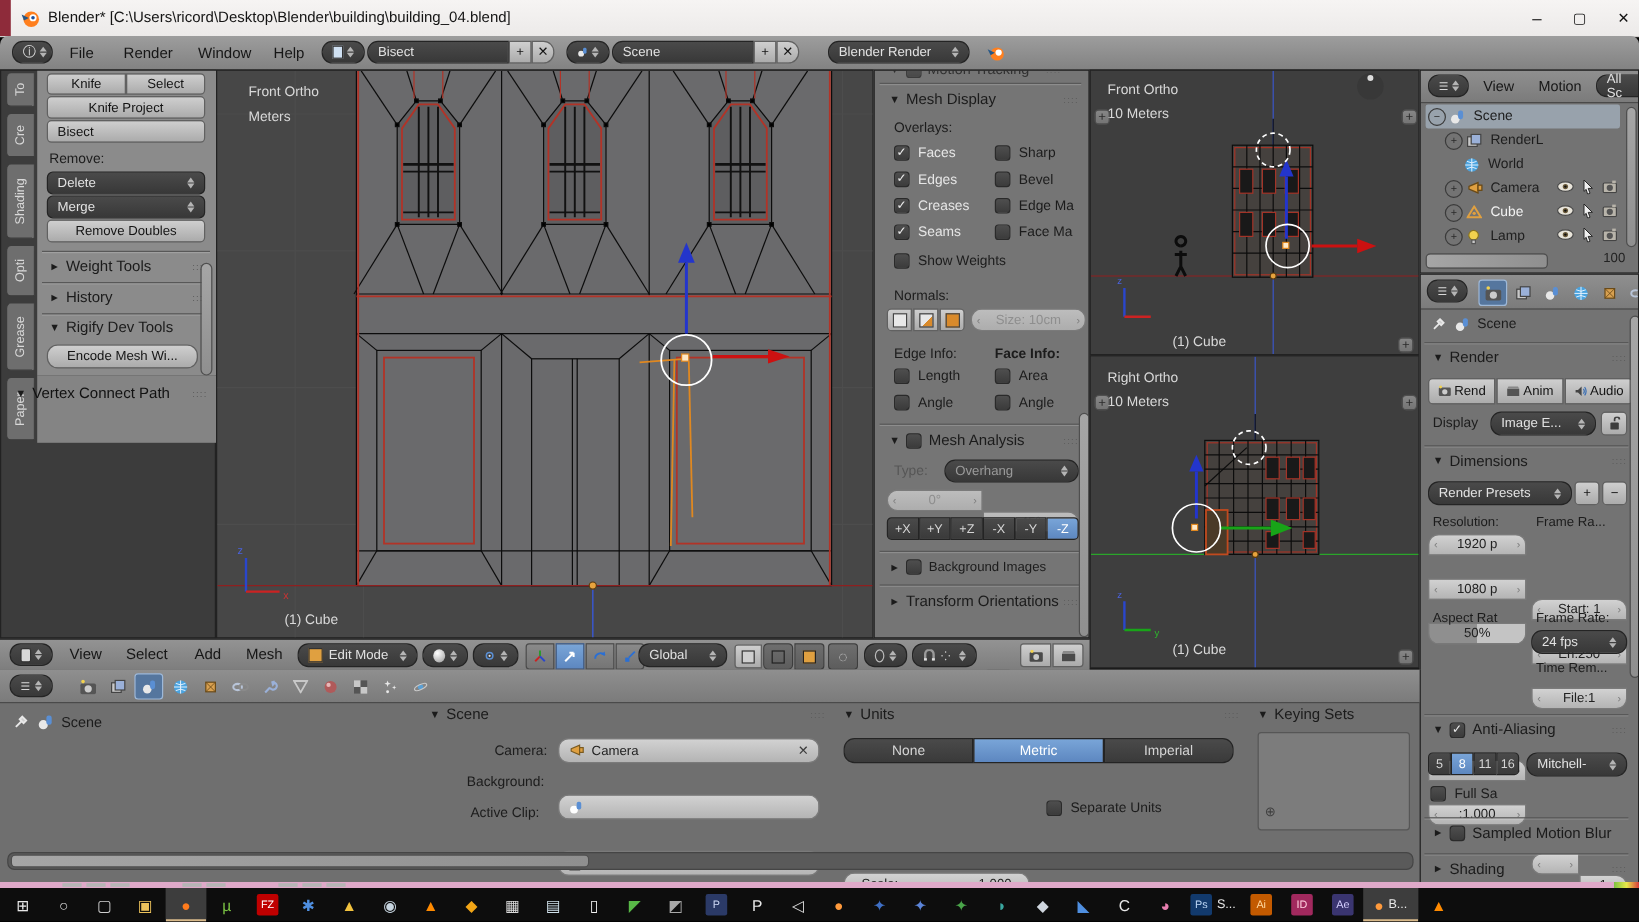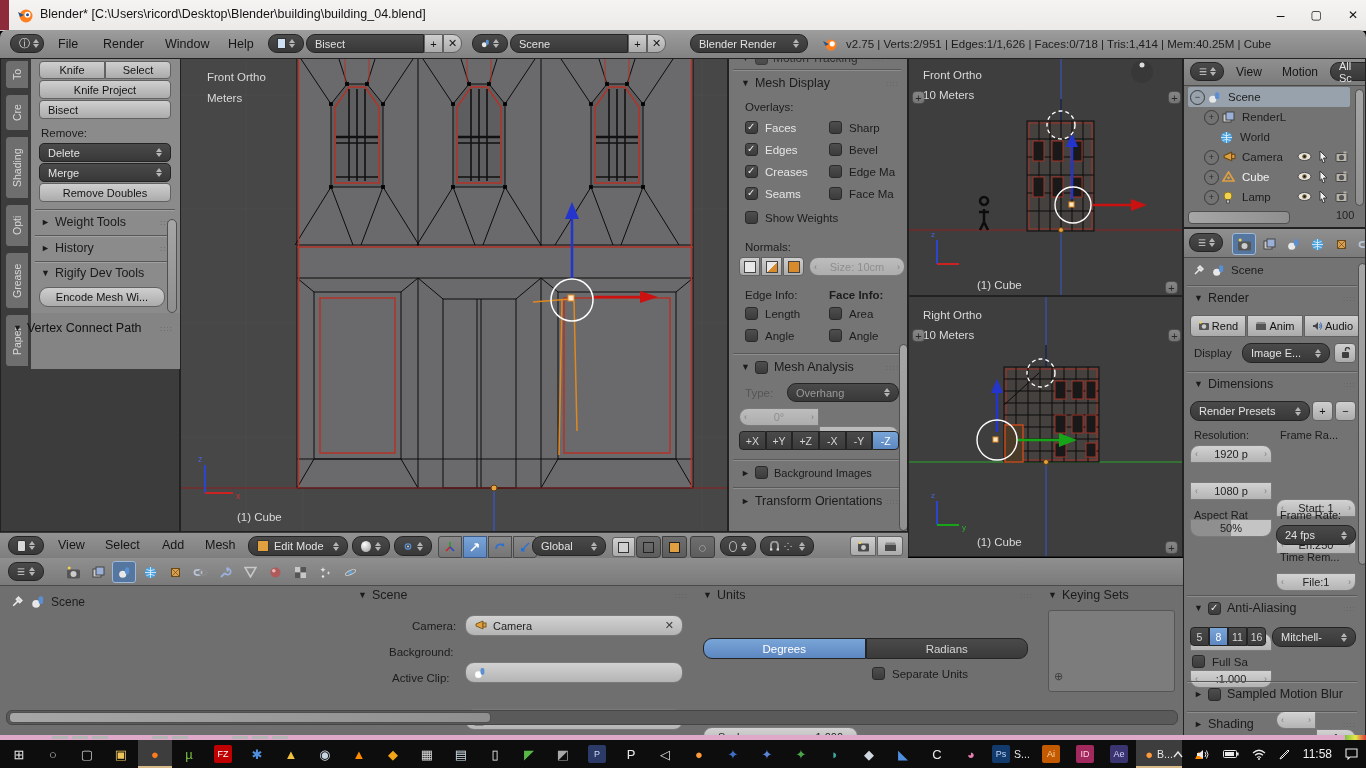--- a/index.html
+++ b/index.html
@@ -110,21 +110,20 @@
         <span class="updown">
           <i class="u"></i>
           <i class="d"></i>
         </span>
     </div>
     <svg class="abs" style="left:822px;top:6px" width="16" height="16" viewBox="0 0 16 16">
       <circle cx="9" cy="9" r="5.5" fill="#ff7f1e"></circle>
         <circle cx="10.2" cy="7.8" r="2.6" fill="#fff"></circle>
         <path d="M1 5 L7 8 L3.5 10 Z" fill="#265787"></path>
     </svg>
-    <span class="abs" style="left:846px;top:8px;font-size:11.5px;color:#1c1c1c;">v2.75 | Verts:2/951 | Edges:1/1,626 | Faces:0/718 | Tris:1,414 | Mem:40.25M | Cube</span>
   </div>
 
   <div class="abs editor-border" style="left:0;top:58px;width:180px;height:474px;background:#3c3c3c;">
     <div class="abs" style="left:30px;top:0;width:150px;height:254px;background:#8b8b8b;"></div>
     <div class="abs" style="left:30px;top:254px;width:150px;height:56px;background:#848484;"></div>
     <div id="tool-tabs" class="abs" style="left:4px;top:2px;width:26px;">
         <div class="tab" style="height: 28px; width: 24px; margin-bottom: 6px; display: flex; align-items: center; justify-content: center;">To</div>
         <div class="tab" style="height: 36px; width: 24px; margin-bottom: 6px; display: flex; align-items: center; justify-content: center;">Cre</div>
         <div class="tab" style="height: 62px; width: 24px; margin-bottom: 6px; display: flex; align-items: center; justify-content: center;">Shading</div>
         <div class="tab" style="height: 42px; width: 24px; margin-bottom: 6px; display: flex; align-items: center; justify-content: center;">Opti</div>
@@ -1177,23 +1176,24 @@
           <rect x="2" y="7" width="2" height="2" fill="#555"></rect>
           <rect x="7" y="1" width="5" height="5" fill="#8aa8d0" stroke="#555"></rect>
         </svg>
     </div>
 
     <div class="abs panel-h" style="left:703px;top:30px;width:330px;">
       <span class="tri">▼</span>
         <span style="font-size:12.5px;">Units</span>
         <span class="dots">::::</span>
     </div>
-    <div id="rotation-seg" class="abs seg" style="left:703px;top:80px;width:325px;height:21px;">
-        <div class="c on" style="font-size: 11.5px; border-radius: 9px 0px 0px 9px;">Degrees</div>
-        <div class="c" style="font-size: 11.5px; border-radius: 0px 9px 9px 0px;">Radians</div>
+    <div id="unit-system-seg" class="abs seg" style="left:703px;top:57px;width:325px;height:21px;">
+        <div class="c" style="font-size: 11.5px; border-radius: 9px 0px 0px 9px;">None</div>
+        <div class="c on" style="font-size: 11.5px;">Metric</div>
+        <div class="c" style="font-size: 11.5px; border-radius: 0px 9px 9px 0px;">Imperial</div>
       </div>
     <div class="abs field" style="left:703px;top:106px;width:155px;height:20px;justify-content:space-between;padding:0 14px;">
       <span class="ar arl">‹</span>
         <span>Scale:</span>
         <span>1.000</span>
         <span class="ar arr">›</span>
     </div>
     <div class="abs flex" style="left:872px;top:109px;">
       <span class="chk"></span>
       <span class="chk-lbl">Separate Units</span>
@@ -1327,40 +1327,15 @@
           <span style="line-height: 1; color: rgb(214, 208, 255); background: rgb(58, 53, 112); width: 18px; height: 18px; display: flex; align-items: center; justify-content: center; font-size: 9px; border-radius: 2px;">Ae</span>
         </div>
         <div class="tb-ic" style="width: 46px; height: 28px; border-radius: 0px; background: rgb(61, 61, 61); box-shadow: rgb(216, 185, 138) 0px -2px 0px inset;">
           <span style="font-size: 13px; line-height: 1; color: rgb(255, 154, 60);">●</span>
           <span style="color: rgb(232, 232, 232); font-size: 10.5px; margin-left: 4px;">B...</span>
         </div>
         <div class="tb-ic" style="width: 34px; height: 28px; border-radius: 0px;">
           <span style="font-size: 13px; line-height: 1; color: rgb(255, 138, 0);">▲</span>
         </div>
       </div>
-    <div class="abs flex" style="right:8px;top:0;height:28px;gap:13px;">
-      <svg width="10" height="7" viewBox="0 0 10 7">
-          <path d="M1 6 L5 1 L9 6" stroke="#e8e8e8" stroke-width="1.4" fill="none"></path>
-        </svg>
-      <svg width="14" height="11" viewBox="0 0 14 11">
-          <path d="M1 4 L3.5 4 L7 1 L7 10 L3.5 7 L1 7 Z" fill="#e8e8e8"></path>
-          <path d="M9 3 Q10.8 5.5 9 8 M10.5 1.5 Q13.5 5.5 10.5 9.5" stroke="#e8e8e8" fill="none"></path>
-        </svg>
-      <svg width="16" height="10" viewBox="0 0 16 10">
-          <rect x="0.5" y="1.5" width="13" height="7" rx="1" fill="none" stroke="#e8e8e8"></rect>
-          <rect x="14" y="3.5" width="1.6" height="3" fill="#e8e8e8"></rect>
-          <rect x="2" y="3" width="9" height="4" fill="#e8e8e8"></rect>
-        </svg>
-      <svg width="14" height="11" viewBox="0 0 14 11">
-          <path d="M1 4 Q7 -1.5 13 4 M3 6.3 Q7 2.7 11 6.3 M5 8.6 Q7 6.9 9 8.6" stroke="#e8e8e8" fill="none" stroke-width="1.2"></path>
-          <circle cx="7" cy="10" r="1" fill="#e8e8e8"></circle>
-        </svg>
-      <svg width="11" height="11" viewBox="0 0 11 11">
-          <path d="M1 10 L3 9 L10 2 L9 1 L2 8 Z" stroke="#e8e8e8" fill="none"></path>
-        </svg>
-      <span style="color:#f0f0f0;font-size:12px;">11:58</span>
-      <svg width="13" height="12" viewBox="0 0 13 12">
-          <path d="M1 1 H12 V9 H5 L3 11 V9 H1 Z" fill="none" stroke="#e8e8e8" stroke-width="1.1"></path>
-        </svg>
-    </div>
   </div>
 
 </div>
 
 </body></html>

